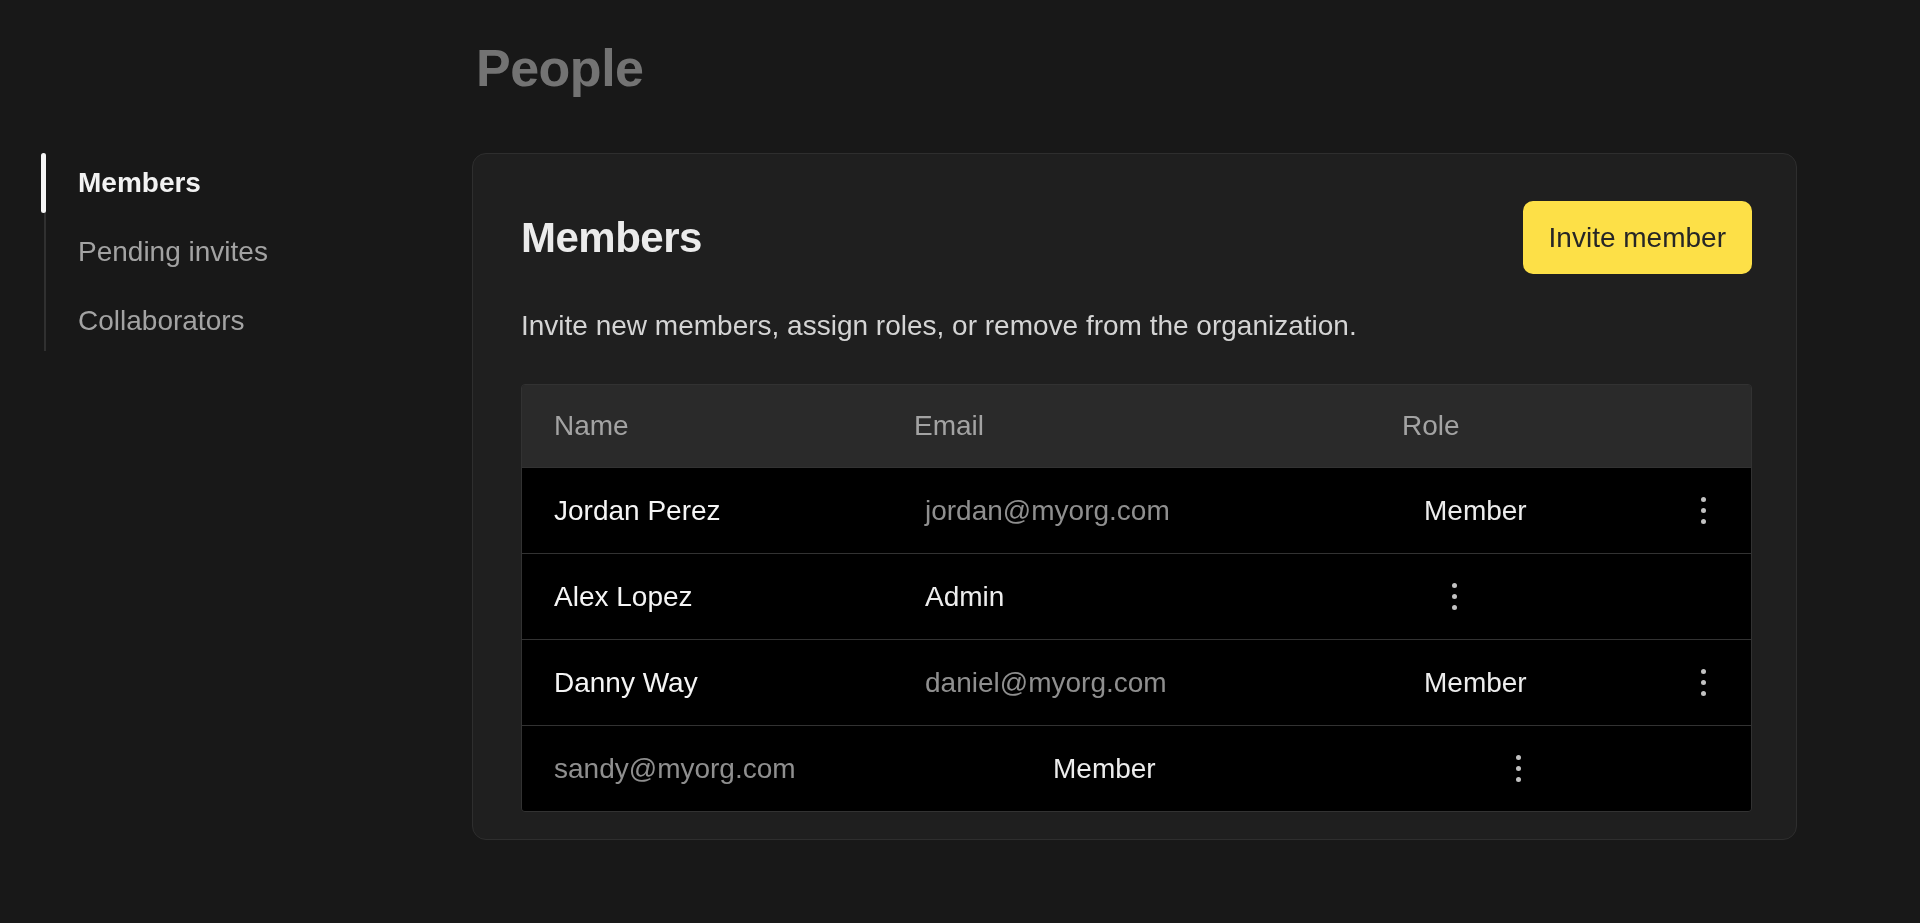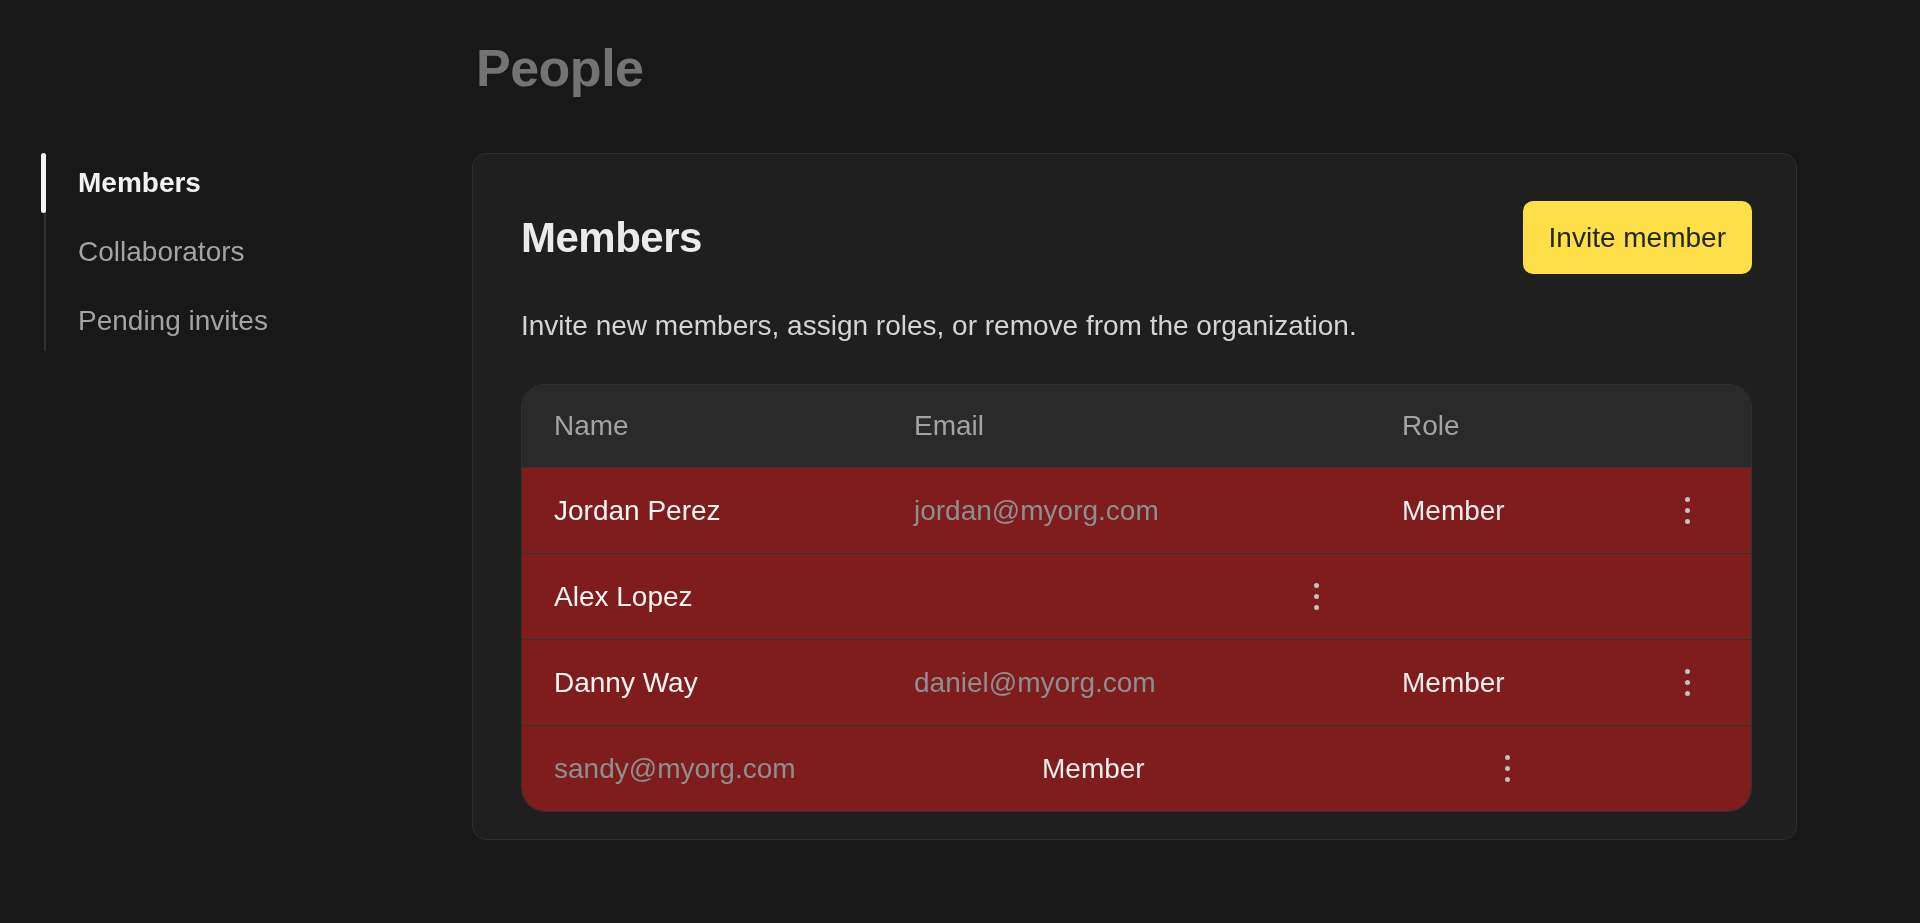--- a/index.html
+++ b/index.html
@@ -100,38 +100,39 @@
     margin-top: 34px;
     font-size: 28px;
     line-height: 36px;
     color: #d4d4d4;
   }
 
   
   .members-table {
     margin-top: 40px;
     border: 1px solid #323232;
-    border-radius: 24px;
+    border-radius: 4px;
     overflow: hidden;
   }
   .table-header-row {
     display: flex;
     align-items: center;
     height: 82px;
     background: #2a2a2a;
     color: #a3a3a3;
     font-size: 28px;
   }
   .table-row {
     display: flex;
     align-items: center;
     height: 86px;
-    background: #7f1d1d;
+    background: #000000;
     border-top: 1px solid #323232;
     font-size: 28px;
+    gap: 11px;
   }
   .col-name  { width: 360px; padding-left: 32px; }
   .col-email { width: 488px; padding-left: 32px; }
   .col-role  { width: 253px; padding-left: 32px; }
   .col-actions {
     flex: 1;
     display: flex;
     justify-content: center;
     align-items: center;
   }
@@ -163,25 +164,25 @@
 <h1 class="page-title">People</h1>
 
 <nav class="sidebar-nav">
   <div class="nav-rail"></div>
   <div class="nav-item active">
     <span class="nav-indicator"></span>
     <span>Members</span>
   </div>
   <div class="nav-item">
 
+    <span>Pending invites</span>
+  </div>
+  <div class="nav-item">
+
     <span>Collaborators</span>
-  </div>
-  <div class="nav-item">
-
-    <span>Pending invites</span>
   </div>
 </nav>
 
 <section class="card">
   <div class="card-header">
     <h2 class="card-heading">Members</h2>
     <button class="invite-button">Invite member</button>
   </div>
 
   <p class="card-description">Invite new members, assign roles, or remove from the organization.</p>
@@ -204,20 +205,21 @@
               <span class="dot"></span>
               <span class="dot"></span>
               <span class="dot"></span>
             </span>
         </div>
       </div>
     </div>
 
     <div class="table-row">
       <div class="col-name cell-name">Alex Lopez</div>
+      <div class="col-role cell-role">Admin</div>
       <div class="col-actions">
         <div class="kebab-button">
           <span class="kebab">
               <span class="dot"></span>
               <span class="dot"></span>
               <span class="dot"></span>
             </span>
         </div>
       </div>
     </div>

